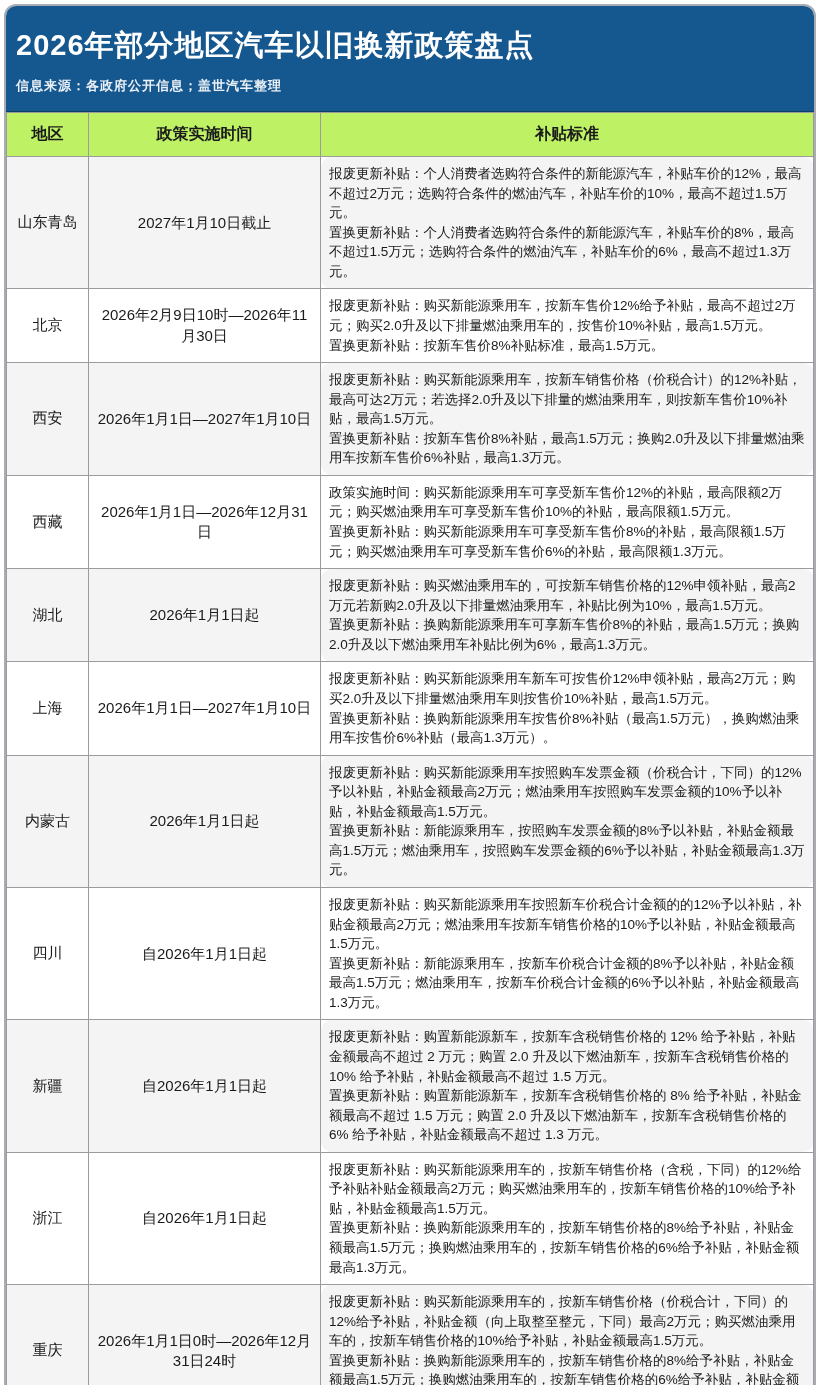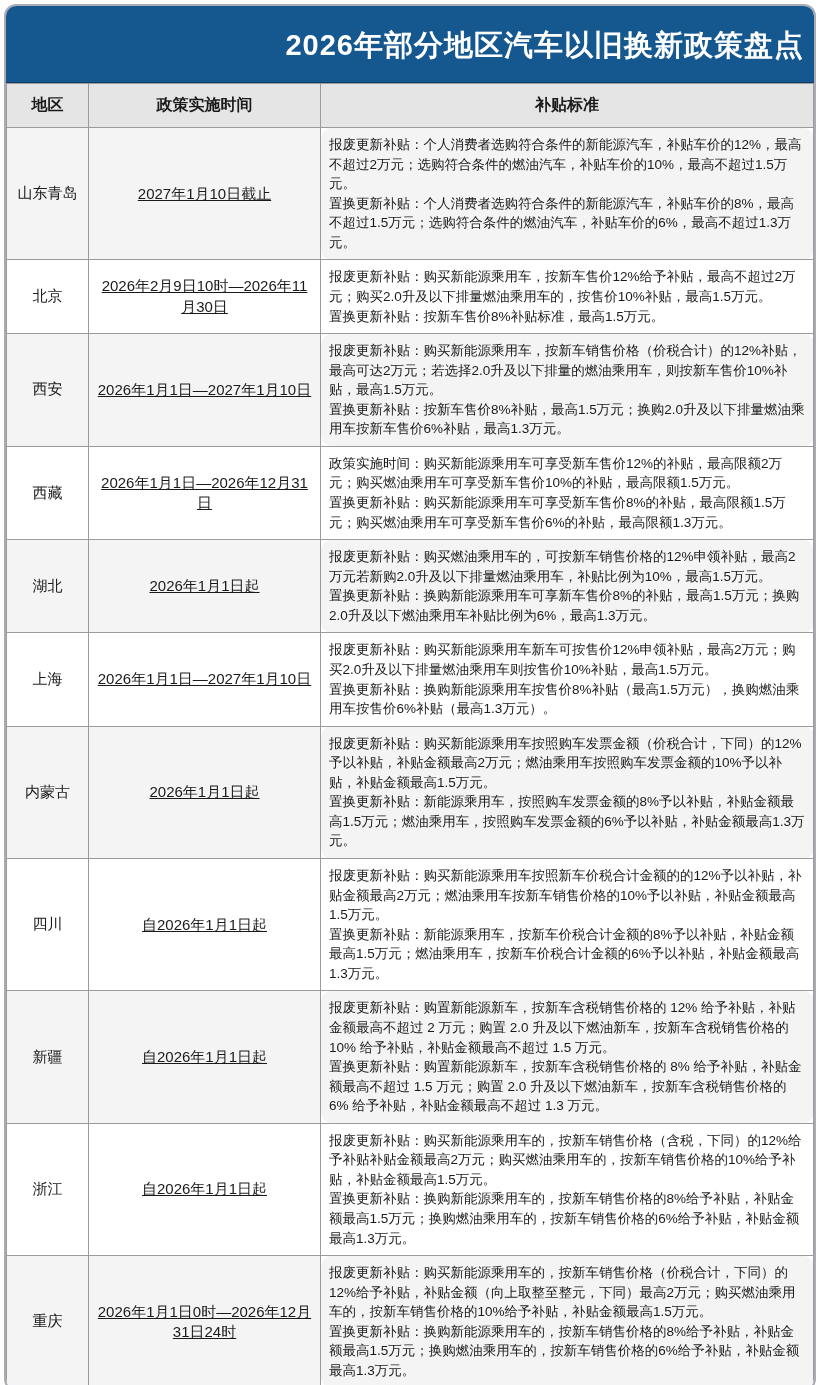--- a/index.html
+++ b/index.html
@@ -7,21 +7,21 @@
   .card{
     margin:4px;
     border:2px solid #a9adb3;
     border-radius:12px;
     overflow:hidden;
     background:#ffffff;
   }
   .banner{
     background:#15578F;
     border-bottom:1px solid #0e3f6b;
-    text-align:right;
+    text-align:left;
     padding:20px 10px 16px 10px;
   }
   .banner .title{
     color:#ffffff;
     font-size:29px;
     font-weight:bold;
     letter-spacing:1px;
   }
   .banner .subtitle{
     color:#e9f0f7;
@@ -32,57 +32,57 @@
   }
   table.policy{
     width:100%;
     border-collapse:collapse;
     table-layout:fixed;
   }
   table.policy th, table.policy td{
     border:1px solid #9b9b9b;
   }
   table.policy th{
-    background:#e5e5e5;
+    background:#bef264;
     font-size:16px;
     font-weight:bold;
     padding:11px 4px;
     text-align:center;
   }
   col.c-region{width:82px;}
   col.c-period{width:232px;}
   tbody tr:nth-child(odd){background:#f4f4f4;}
   tbody tr:nth-child(even){background:#ffffff;}
   td.region{
     text-align:center;
     font-size:15px;
     padding:4px 10px;
   }
   td.period{
     text-align:center;
     font-size:15px;
     padding:8px 8px;
     line-height:1.35;
-    text-decoration:underline;
   }
   td.policy-text{
     font-size:13.5px;
     line-height:1.45;
     padding:7px 8px;
     text-align:left;
     border-radius:11px;
   }
   td.policy-text .para{margin:0;}
 </style>
 </head>
 <body>
 
 <div class="card">
   <div class="banner" style="background: rgb(21, 87, 143);">
     <div class="title">2026年部分地区汽车以旧换新政策盘点</div>
+    <div class="subtitle">信息来源：各政府公开信息；盖世汽车整理</div>
   </div>
   <table class="policy">
     <colgroup>
       <col class="c-region">
       <col class="c-period">
       <col class="c-standard">
     </colgroup>
     <thead>
       <tr>
         <th>地区</th>

